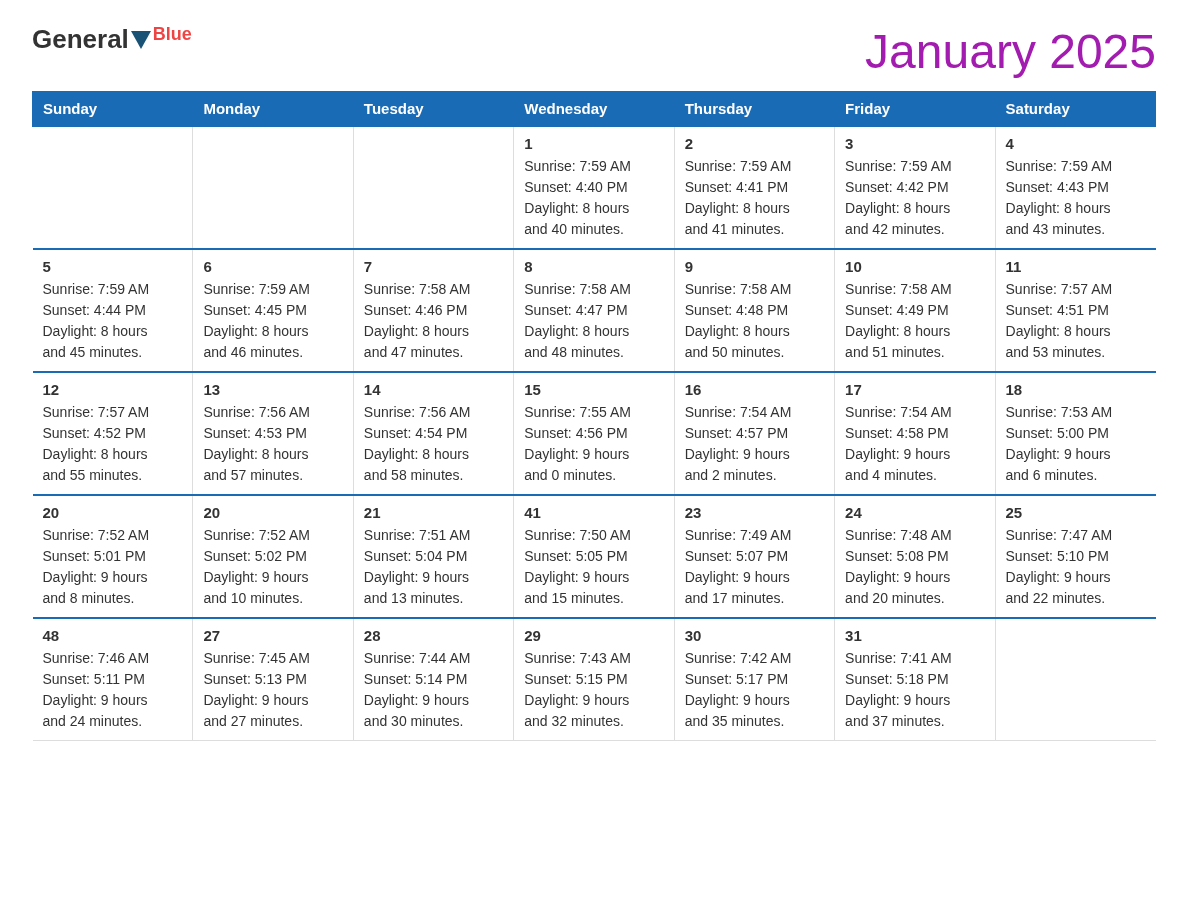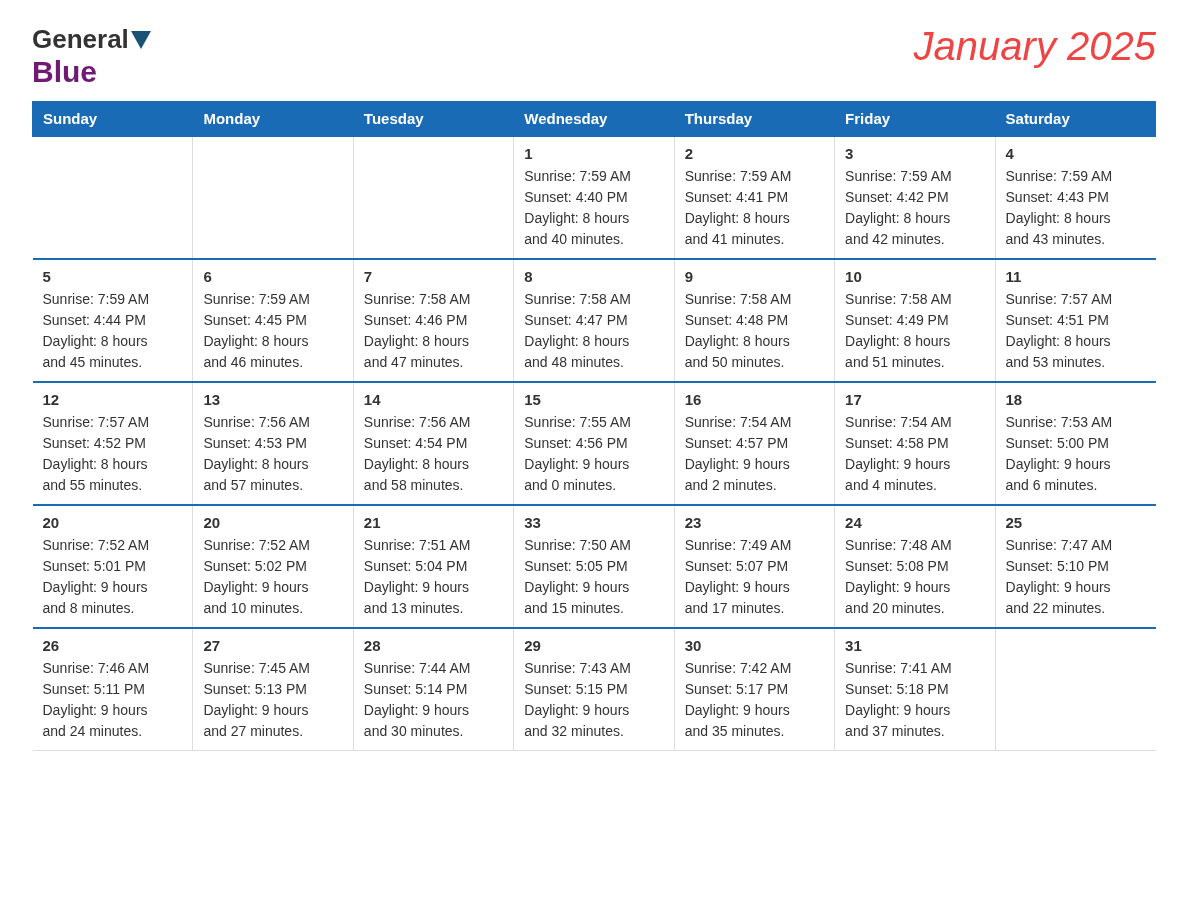--- a/index.html
+++ b/index.html
@@ -11,21 +11,21 @@
       min-height: 918px;
     }
     .header-row {
       display: flex;
       justify-content: space-between;
       align-items: flex-start;
       margin-bottom: 8px;
     }
     .logo {
       display: flex;
-      flex-direction: column;
+      flex-direction: row;
       align-items: flex-start;
     }
     .logo-text {
       display: flex;
       align-items: center;
       font-size: 26px;
       font-weight: bold;
       color: #333;
     }
     .logo-general { color: #333; }
@@ -33,33 +33,32 @@
       width: 0;
       height: 0;
       border-left: 10px solid transparent;
       border-right: 10px solid transparent;
       border-top: 18px solid #1a5276;
       margin: 0 2px;
       display: inline-block;
       vertical-align: middle;
     }
     .logo-blue {
-      color: #701a75;
-      font-size: 30px;
+      color: #ef4444;
+      font-size: 18px;
       font-weight: bold;
       text-align: right;
     }
     .title-block {
       text-align: right;
     }
     .main-title {
-      font-size: 40px;
+      font-size: 48px;
       font-weight: normal;
-      color: #ef4444;
-      font-style: italic;
+      color: #a21caf;
     }
     .subtitle {
       font-size: 20px;
       color: #555;
       margin-top: 4px;
     }
     .calendar {
       width: 100%;
       border-collapse: collapse;
       margin-top: 12px;
@@ -224,39 +223,39 @@
         </td>
         <td>
           <span class="day-num">20</span>
           <div class="day-info">Sunrise: 7:52 AM<br>Sunset: 5:02 PM<br>Daylight: 9 hours<br>and 10 minutes.</div>
         </td>
         <td>
           <span class="day-num">21</span>
           <div class="day-info">Sunrise: 7:51 AM<br>Sunset: 5:04 PM<br>Daylight: 9 hours<br>and 13 minutes.</div>
         </td>
         <td>
-          <span class="day-num">33</span>
+          <span class="day-num">41</span>
           <div class="day-info">Sunrise: 7:50 AM<br>Sunset: 5:05 PM<br>Daylight: 9 hours<br>and 15 minutes.</div>
         </td>
         <td>
           <span class="day-num">23</span>
           <div class="day-info">Sunrise: 7:49 AM<br>Sunset: 5:07 PM<br>Daylight: 9 hours<br>and 17 minutes.</div>
         </td>
         <td>
           <span class="day-num">24</span>
           <div class="day-info">Sunrise: 7:48 AM<br>Sunset: 5:08 PM<br>Daylight: 9 hours<br>and 20 minutes.</div>
         </td>
         <td>
           <span class="day-num">25</span>
           <div class="day-info">Sunrise: 7:47 AM<br>Sunset: 5:10 PM<br>Daylight: 9 hours<br>and 22 minutes.</div>
         </td>
       </tr>
       <tr>
         <td>
-          <span class="day-num">26</span>
+          <span class="day-num">48</span>
           <div class="day-info">Sunrise: 7:46 AM<br>Sunset: 5:11 PM<br>Daylight: 9 hours<br>and 24 minutes.</div>
         </td>
         <td>
           <span class="day-num">27</span>
           <div class="day-info">Sunrise: 7:45 AM<br>Sunset: 5:13 PM<br>Daylight: 9 hours<br>and 27 minutes.</div>
         </td>
         <td>
           <span class="day-num">28</span>
           <div class="day-info">Sunrise: 7:44 AM<br>Sunset: 5:14 PM<br>Daylight: 9 hours<br>and 30 minutes.</div>
         </td>

